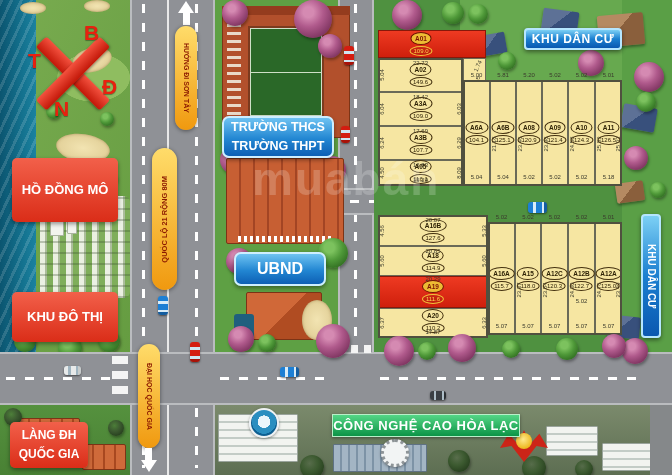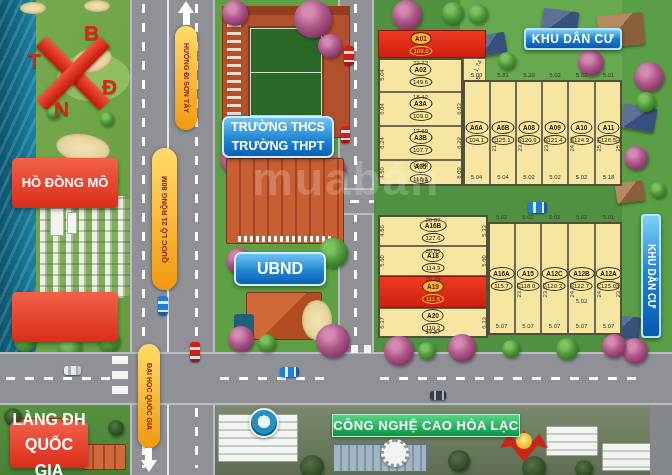--- a/index.html
+++ b/index.html
@@ -390,39 +390,40 @@
   <i class="abs" style="left:650px;top:405px;width:22px;height:70px;background:#85888a"></i>
   <i class="abs tr trd" style="left:300px;top:455px;width:24px;height:24px"></i>
   <i class="abs tr trd" style="left:448px;top:450px;width:22px;height:22px"></i>
   <i class="abs tr trd" style="left:522px;top:456px;width:24px;height:24px"></i>
   <i class="abs tr trd" style="left:575px;top:460px;width:18px;height:18px"></i>
   <i class="abs logoc" style="left:249px;top:408px;width:30px;height:30px"></i>
   <i class="abs gear" style="left:381px;top:439px;width:28px;height:28px"></i>
   <i class="abs wing" style="left:500px;top:427px;width:48px;height:38px"></i>
   <i class="abs gold" style="left:516px;top:433px;width:16px;height:16px"></i>
 
-  <div class="abs lblr" style="left:12px;top:158px;width:106px;height:50px">
+  <div class="abs lblr" style="left:12px;top:158px;width:106px;height:64px">
     <span>HỒ ĐỒNG MÔ</span>
   </div>
   <div class="abs lblr" style="left:12px;top:292px;width:106px;height:50px">
+    <span>KHU ĐÔ THỊ</span>
   </div>
   <div class="abs lblb" style="left:222px;top:116px;width:112px;height:42px">
     <span>TRƯỜNG THCS</span>
     <span>TRƯỜNG THPT</span>
   </div>
   <div class="abs lblb" style="left:234px;top:252px;width:92px;height:34px;font-size:16px">
     <span>UBND</span>
   </div>
   <div class="abs kdc" style="left:524px;top:28px;width:98px;height:22px">
     <span>KHU DÂN CƯ</span>
   </div>
   <div class="abs kdc" style="left:641px;top:214px;width:20px;height:124px">
     <span class="vtext" style="font-size:10px">KHU DÂN CƯ</span>
   </div>
-  <div class="abs lblr" style="left:10px;top:422px;width:78px;height:46px;font-size:16px">
+  <div class="abs lblr" style="left:10px;top:422px;width:78px;height:46px;font-size:12px">
     <span>LÀNG ĐH</span>
     <span>QUỐC GIA</span>
   </div>
   <div class="abs banner" style="left:332px;top:414px;width:188px;height:23px">
     <span>CÔNG NGHỆ CAO HÒA LẠC</span>
   </div>
 
   <i class="abs arrN" style="left:178px;top:1px"></i>
   <i class="abs stem" style="left:183px;top:13px;width:7px;height:12px"></i>
   <div class="abs pill" style="left:175px;top:26px;width:22px;height:104px">

